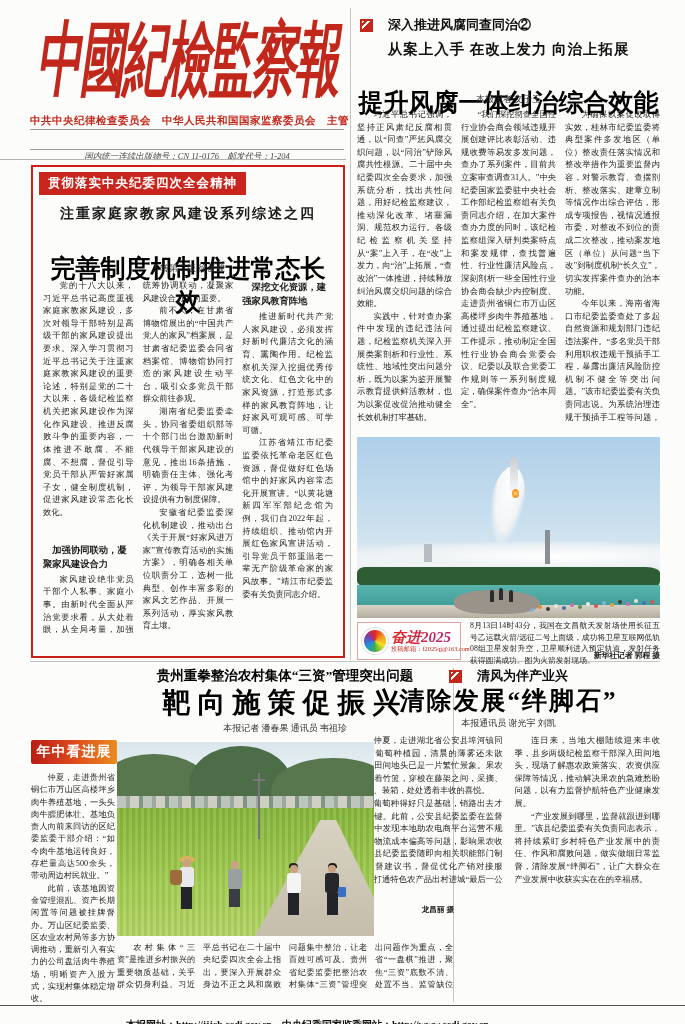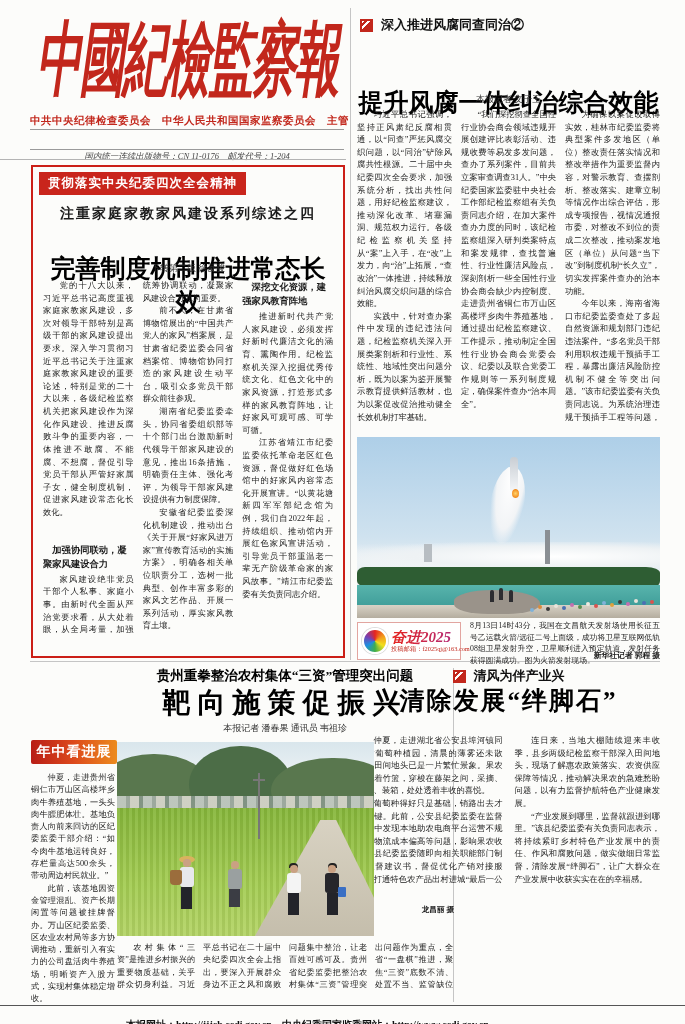--- a/index.html
+++ b/index.html
@@ -10,21 +10,21 @@
   .mast-title{left:30px;top:20px;width:314px;text-align:center;font-size:45px;font-weight:bold;
               font-style:italic;color:#c2271c;letter-spacing:-2px;line-height:1;
               transform:scaleY(1.8);transform-origin:top center;white-space:nowrap;}
   .mast-super{left:30px;top:114px;width:314px;text-align:left;font-size:10.5px;font-weight:bold;
               color:#c2271c;letter-spacing:.5px;white-space:nowrap;}
   .rule{background:#9a9a9a;height:1px;}
   .mast-daterow{left:30px;top:133px;width:314px;display:flex;justify-content:space-between;
                 font-size:11.5px;font-weight:bold;color:#222;}
   .mast-pub{left:30px;top:151px;width:314px;text-align:center;font-size:8.5px;font-style:italic;color:#444;}
   
-  .kicker-row{display:flex;align-items:center;gap:8px;font-weight:bold;font-size:13px;color:#111;}
+  .kicker-row{display:flex;align-items:center;gap:15px;font-weight:bold;font-size:13px;color:#111;}
   .kicker-icon{width:13px;height:13px;background:#c2271c;display:inline-block;position:relative;flex:0 0 13px;}
   .kicker-icon:after{content:"";position:absolute;left:2px;top:2px;width:9px;height:9px;
      background:linear-gradient(135deg,#fff 0 2px,transparent 2px 4px,#fff 4px 6px,transparent 6px);}
   .ctr{text-align:center;}
   .subtitle{font-weight:bold;font-size:14.5px;letter-spacing:1px;color:#111;}
   .headline-sans{font-family:"Liberation Sans","DejaVu Sans",sans-serif;font-weight:bold;color:#000;margin-top:28px;}
   .headline-serif{font-weight:bold;color:#000;}
   .byline{font-size:9px;color:#333;}
   .bodycols{font-size:8.3px;line-height:1.52;overflow:hidden;column-gap:9px;}
   .bodycols p.para{margin:0;text-indent:2em;text-align:justify;}
@@ -115,20 +115,21 @@
   <div class="abs rule" style="left:0;top:159px;width:346px;background:#b4b4b4;"></div>
 
   <div class="abs vdiv" style="left:350px;top:8px;height:652px;"></div>
   <div class="abs hdiv" style="left:30px;top:661px;width:630px;"></div>
   <div class="abs vdiv" style="left:453px;top:668px;height:334px;"></div>
 
   <div class="abs kicker-row" style="left:360px;top:16px;">
     <span class="kicker-icon"></span>
     <span>深入推进风腐同查同治②</span>
   </div>
+  <div class="abs ctr subtitle" style="left:357px;top:40px;width:303px;">从案上入手  在改上发力  向治上拓展</div>
   <div class="abs ctr headline-sans" style="left:357px;top:58px;width:303px;font-size:25px;">提升风腐一体纠治综合效能</div>
   <div class="abs ctr byline" style="left:357px;top:93px;width:303px;">本报记者 文子玉</div>
   <div class="abs bodycols" style="left:357px;top:109px;width:303px;height:324px;column-count:3;">
       <p class="para">习近平总书记强调，坚持正风肃纪反腐相贯通，以“同查”严惩风腐交织问题，以“同治”铲除风腐共性根源。二十届中央纪委四次全会要求，加强系统分析，找出共性问题，用好纪检监察建议，推动深化改革、堵塞漏洞、规范权力运行。各级纪检监察机关坚持从“案”上入手，在“改”上发力，向“治”上拓展，“查改治”一体推进，持续释放纠治风腐交织问题的综合效能。</p>
       <p class="para">实践中，针对查办案件中发现的违纪违法问题，纪检监察机关深入开展类案剖析和行业性、系统性、地域性突出问题分析，既为以案为鉴开展警示教育提供鲜活教材，也为以案促改促治推动健全长效机制打牢基础。</p>
       <p class="para">“我们深挖彻查全国性行业协会商会领域违规开展创建评比表彰活动、违规收费等易发多发问题，查办了系列案件，目前共立案审查调查31人。”中央纪委国家监委驻中央社会工作部纪检监察组有关负责同志介绍，在加大案件查办力度的同时，该纪检监察组深入研判类案特点和案发规律，查找普遍性、行业性廉洁风险点，深刻剖析一些全国性行业协会商会缺少内控制度、走进贵州省铜仁市万山区高楼坪乡肉牛养殖基地，通过提出纪检监察建议、工作提示，推动制定全国性行业协会商会党委会议、纪委以及联合党委工作规则等一系列制度规定，确保案件查办“治本周全”。</p>
       <p class="para">为确保以案促改取得实效，桂林市纪委监委将典型案件多发地区（单位）整改责任落实情况和整改举措作为重要监督内容，对警示教育、查摆剖析、整改落实、建章立制等情况作出综合评估，形成专项报告，视情况通报市委，对整改不到位的责成二次整改，推动案发地区（单位）从问题“当下改”到制度机制“长久立”，切实发挥案件查办的治本功能。</p>
       <p class="para">今年以来，海南省海口市纪委监委查处了多起自然资源和规划部门违纪违法案件。“多名党员干部利用职权违规干预插手工程，暴露出廉洁风险防控机制不健全等突出问题。”该市纪委监委有关负责同志说。为系统治理违规干预插手工程等问题，海口市纪委监委深入剖析相关党组在落实主体责任、日常监督、制度机制建设等方面存在的问题和不足，对症下药制发纪检监察建议书，督促修订完善会议议事规则，推动完善“三重一大”“一把手”末位表态制度等，健全完善财务管理、审批流程、土地矿产等制度规范14项，持续扎紧制度“笼子”。</p>
     </div>
 
@@ -156,20 +157,21 @@
     </span>
   </div>
   <div class="abs photo-caption" style="left:470px;top:620px;width:190px;">8月13日14时43分，我国在文昌航天发射场使用长征五号乙运载火箭/远征二号上面级，成功将卫星互联网低轨08组卫星发射升空，卫星顺利进入预定轨道，发射任务获得圆满成功。图为火箭发射现场。</div>
   <div class="abs caption-credit" style="left:470px;top:650px;width:190px;">新华社记者 郭程 摄</div>
 
   <div class="abs kicker-row" style="left:357px;top:667px;width:303px;justify-content:center;">
     <span class="kicker-icon"></span>
     <span>清风为伴产业兴</span>
   </div>
   <div class="abs ctr headline-serif" style="left:357px;top:684px;width:303px;font-size:25px;letter-spacing:2px;">清除发展“绊脚石”</div>
+  <div class="abs ctr byline" style="left:357px;top:717px;width:303px;">本报通讯员 谢光宇 刘凯</div>
   <div class="abs bodycols" style="left:357px;top:735px;width:303px;height:264px;column-count:2;column-gap:12px;">
       <p class="para">仲夏，走进湖北省公安县埠河镇同心村葡萄种植园，清晨的薄雾还未散尽，田间地头已是一片繁忙景象。果农们挎着竹篮，穿梭在藤架之间，采摘、分拣、装箱，处处透着丰收的喜悦。</p>
       <p class="para">葡萄种得好只是基础，销路出去才是关键。此前，公安县纪委监委在监督检查中发现本地助农电商平台运营不规范、物流成本偏高等问题，影响果农收益。县纪委监委随即向相关职能部门制发监督建议书，督促优化产销对接服务，打通特色农产品出村进城“最后一公里”。</p>
       <p class="para">连日来，当地大棚陆续迎来丰收季，县乡两级纪检监察干部深入田间地头，现场了解惠农政策落实、农资供应保障等情况，推动解决果农的急难愁盼问题，以有力监督护航特色产业健康发展。</p>
       <p class="para">“产业发展到哪里，监督就跟进到哪里。”该县纪委监委有关负责同志表示，将持续紧盯乡村特色产业发展中的责任、作风和腐败问题，做实做细日常监督，清除发展“绊脚石”，让广大群众在产业发展中收获实实在在的幸福感。</p>
     </div>
 
   <div class="abs redbox"></div>
   <div class="abs redbadge">贯彻落实中央纪委四次全会精神</div>
   <div class="abs ctr" style="left:41px;top:205px;width:294px;font-size:14px;font-weight:bold;letter-spacing:2px;">注重家庭家教家风建设系列综述之四</div>

